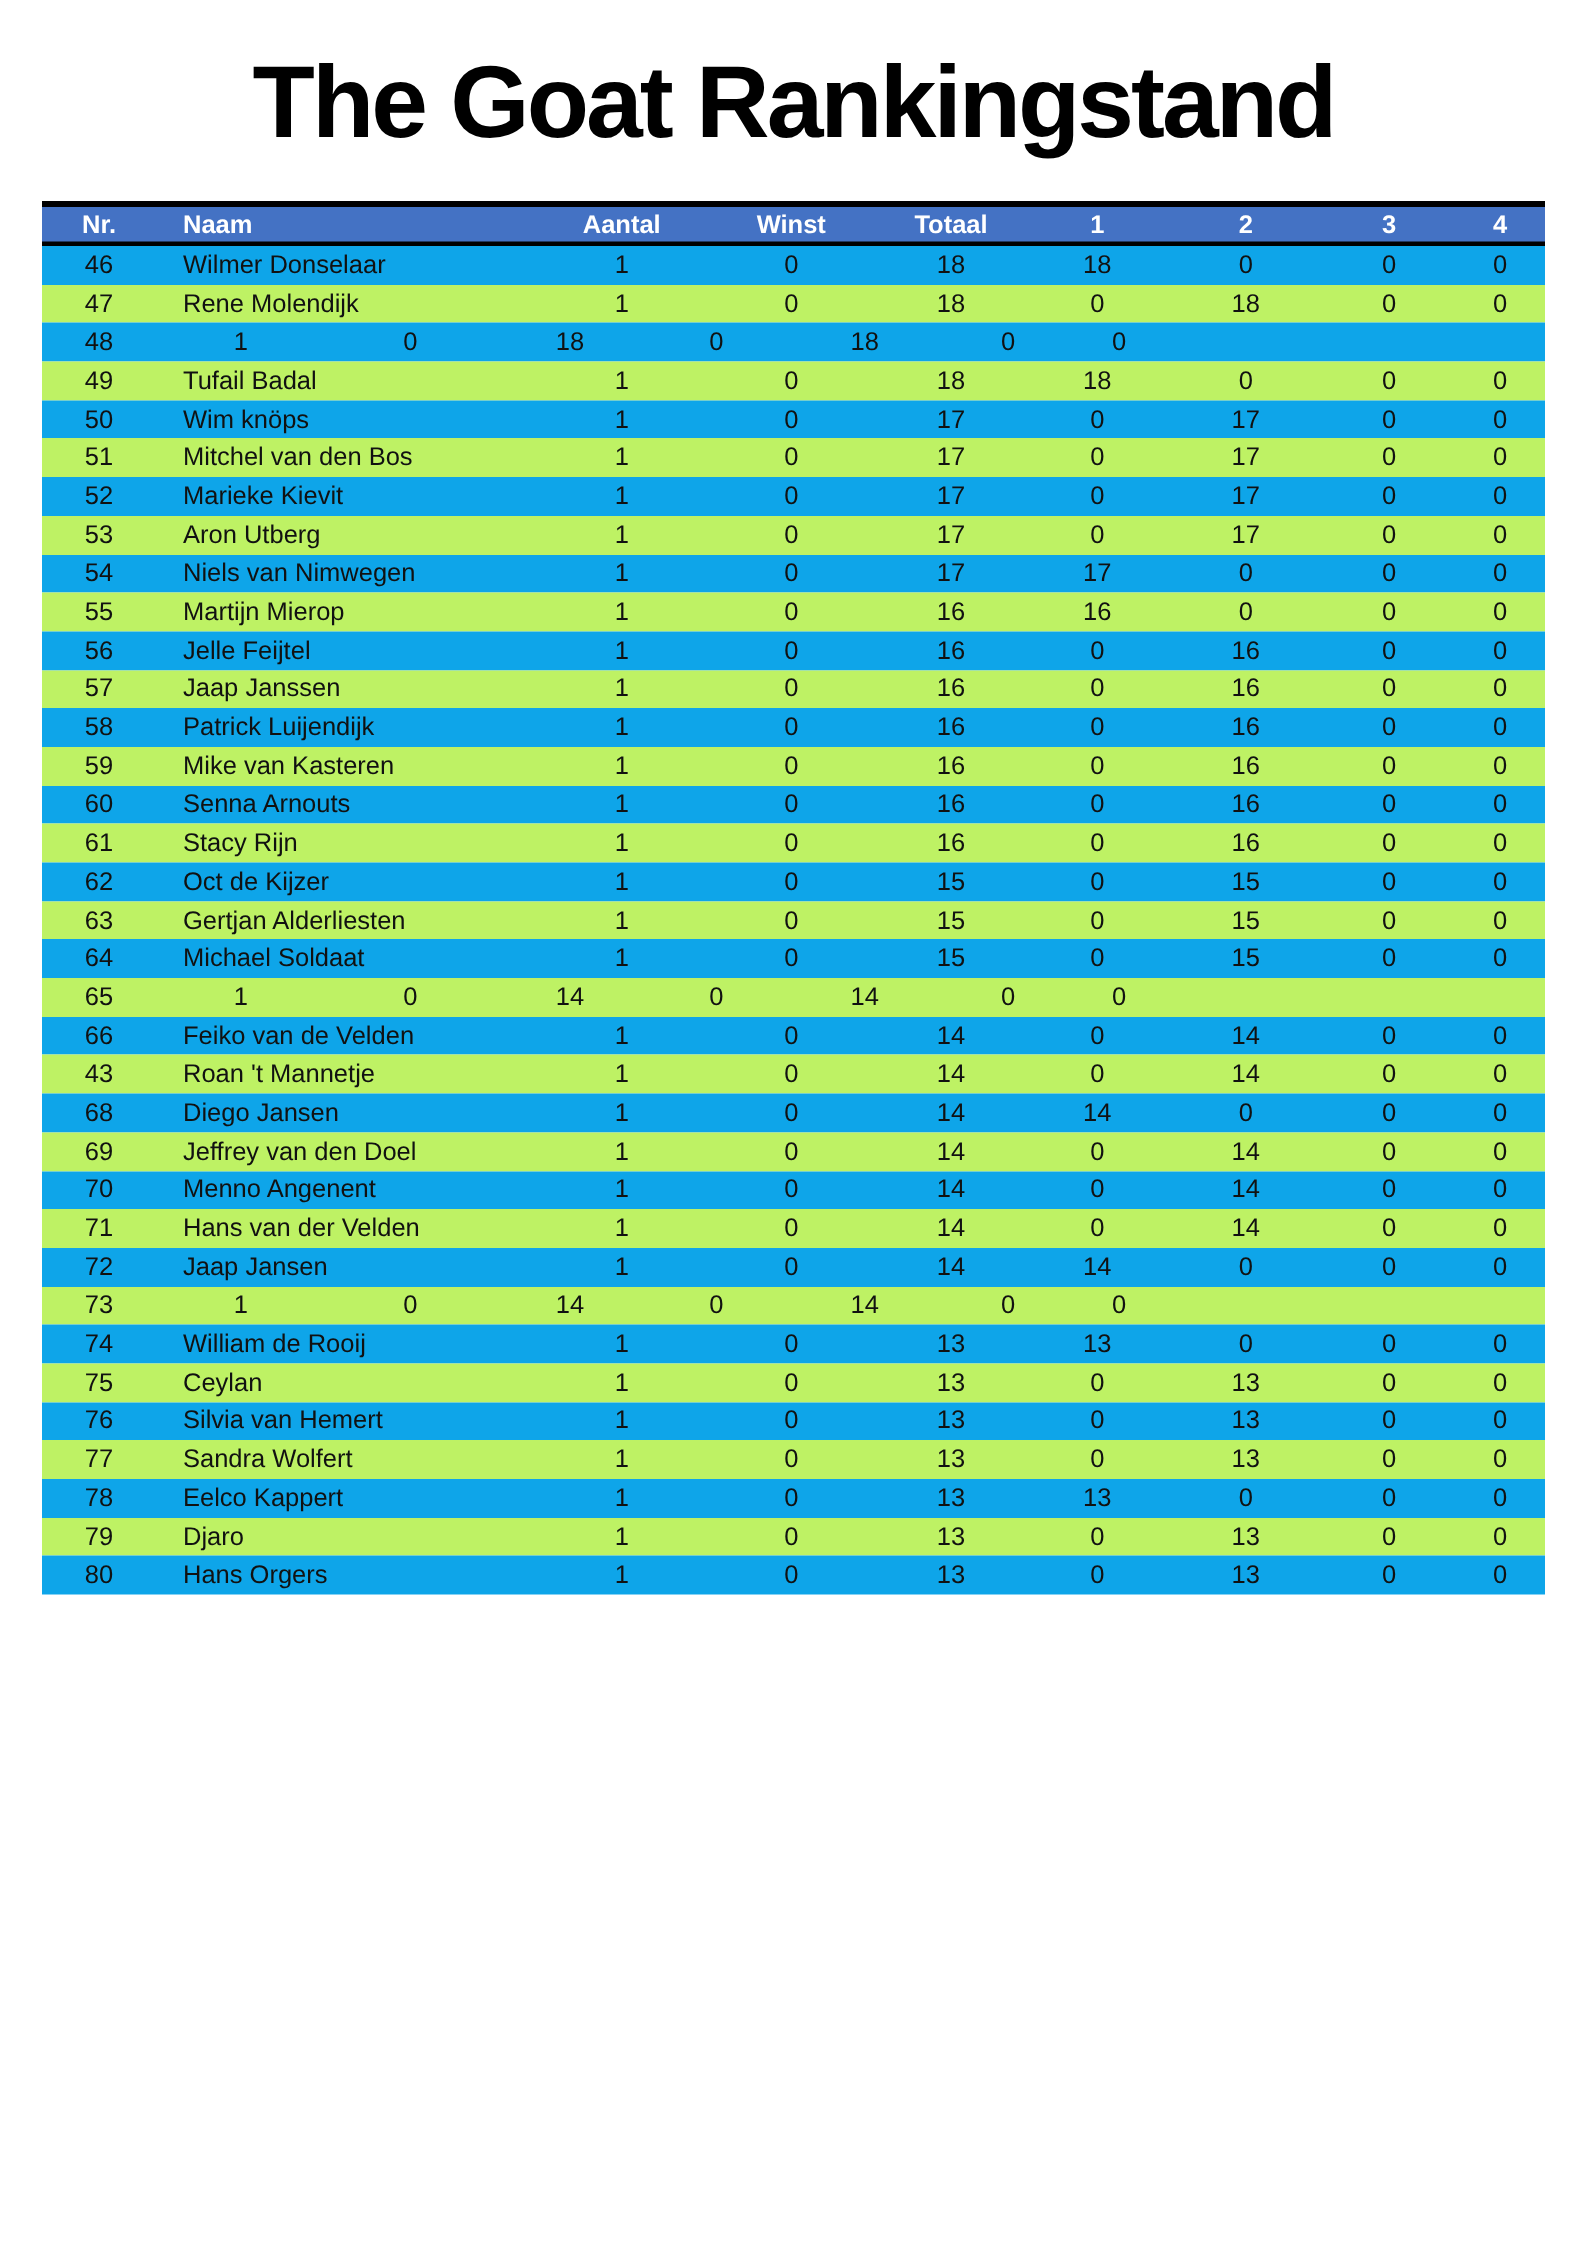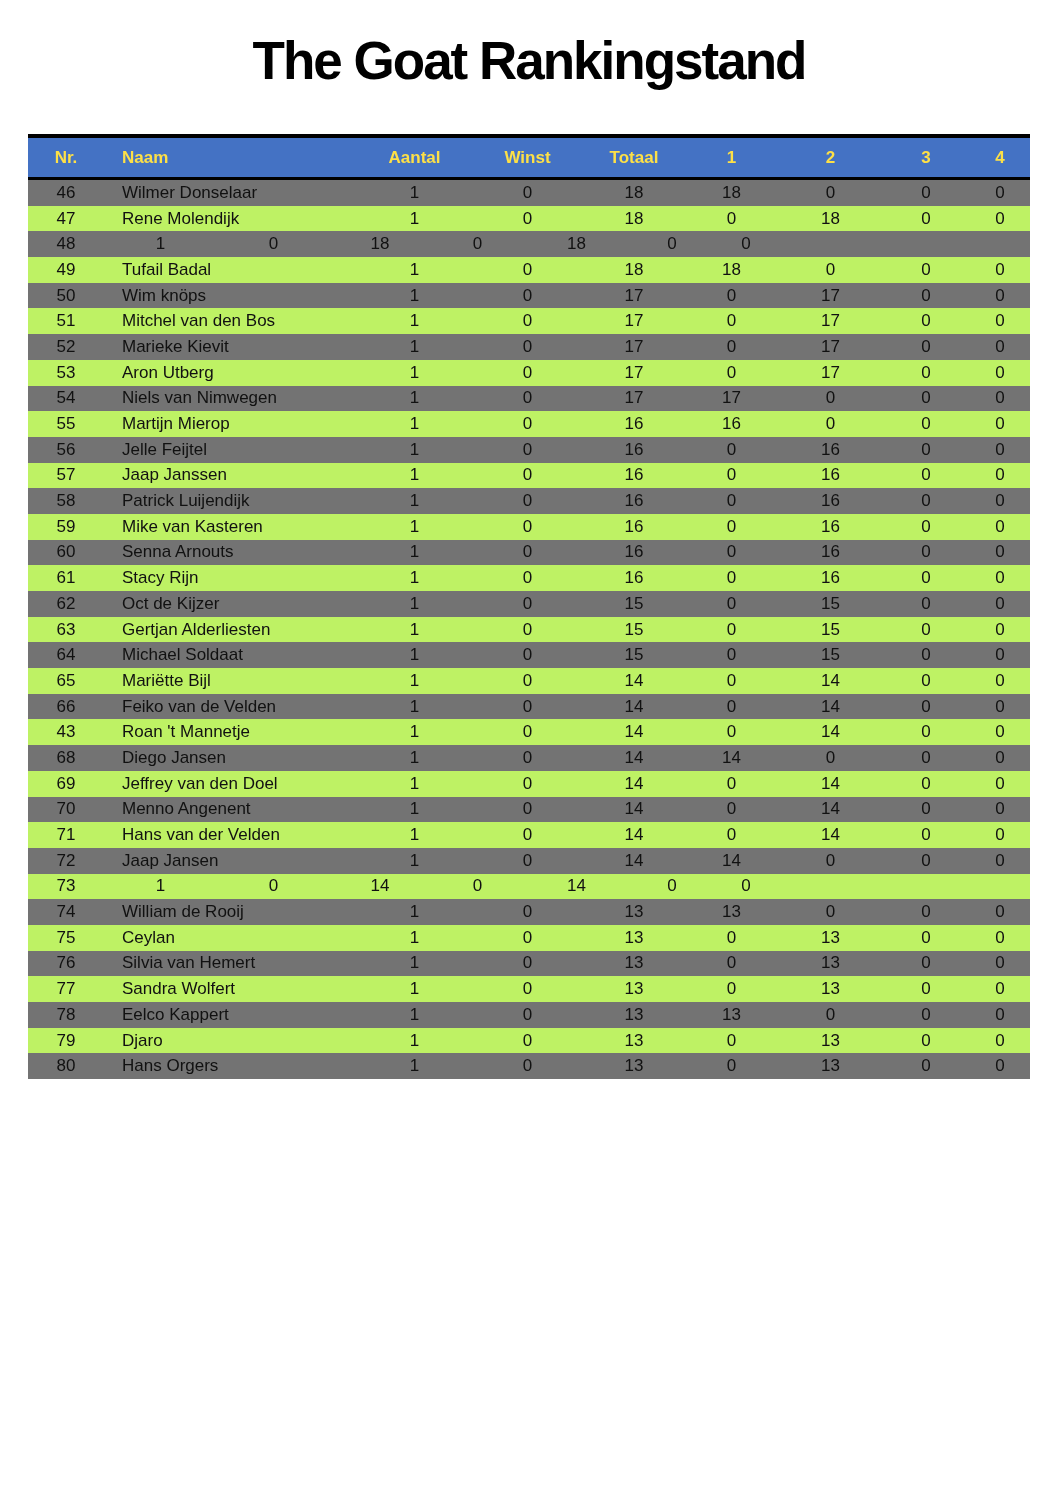--- a/index.html
+++ b/index.html
@@ -13,53 +13,53 @@
     background: #ffffff;
     overflow: hidden;
   }
 
   .page-title {
     position: absolute;
     top: 34px;
     left: 0;
     width: 100%;
     text-align: center;
-    font-size: 53px;
+    font-size: 68px;
     font-weight: 700;
     letter-spacing: -2px;
     color: #000000;
     line-height: 1.0;
     white-space: nowrap;
   }
 
   .ranking-table {
     position: absolute;
     left: 28px;
     top: 134px;
     width: 1002px;
     border-top: 4px solid #000000;
     font-size: 17px;
     color: #111111;
   }
 
   .thead {
     display: flex;
-    height: 42px;
+    height: 26px;
     background: #4472C4;
     border-bottom: 3px solid #000000;
-    color: #fde047;
+    color: #ffffff;
     font-weight: 700;
   }
 
   .row {
     display: flex;
     height: 25.7px;
     background: #bef264;
   }
-  .row.alt { background: #737373; }
+  .row.alt { background: #0ea5e9; }
 
   .cell {
     display: flex;
     align-items: center;
     justify-content: center;
     overflow: hidden;
     white-space: nowrap;
   }
 
   .col-nr     { width: 76px; }
@@ -294,21 +294,20 @@
           <div class="cell col-aantal">1</div>
           <div class="cell col-winst">0</div>
           <div class="cell col-totaal">15</div>
           <div class="cell col-p1">0</div>
           <div class="cell col-p2">15</div>
           <div class="cell col-p3">0</div>
           <div class="cell col-p4">0</div>
         </div>
         <div class="row">
           <div class="cell col-nr">65</div>
-          <div class="cell col-naam">Mariëtte Bijl</div>
           <div class="cell col-aantal">1</div>
           <div class="cell col-winst">0</div>
           <div class="cell col-totaal">14</div>
           <div class="cell col-p1">0</div>
           <div class="cell col-p2">14</div>
           <div class="cell col-p3">0</div>
           <div class="cell col-p4">0</div>
         </div>
         <div class="row alt">
           <div class="cell col-nr">66</div>

